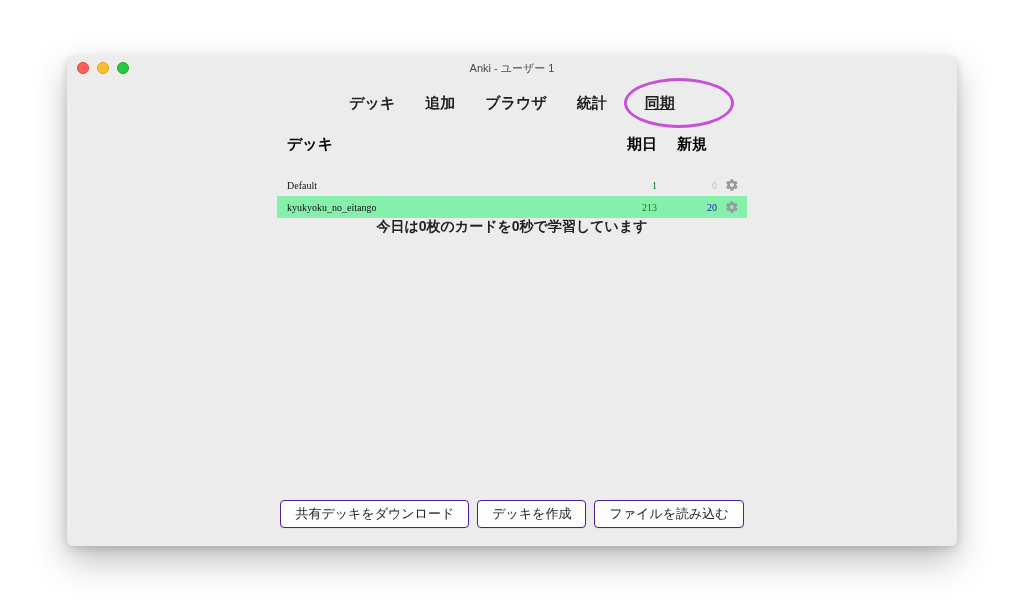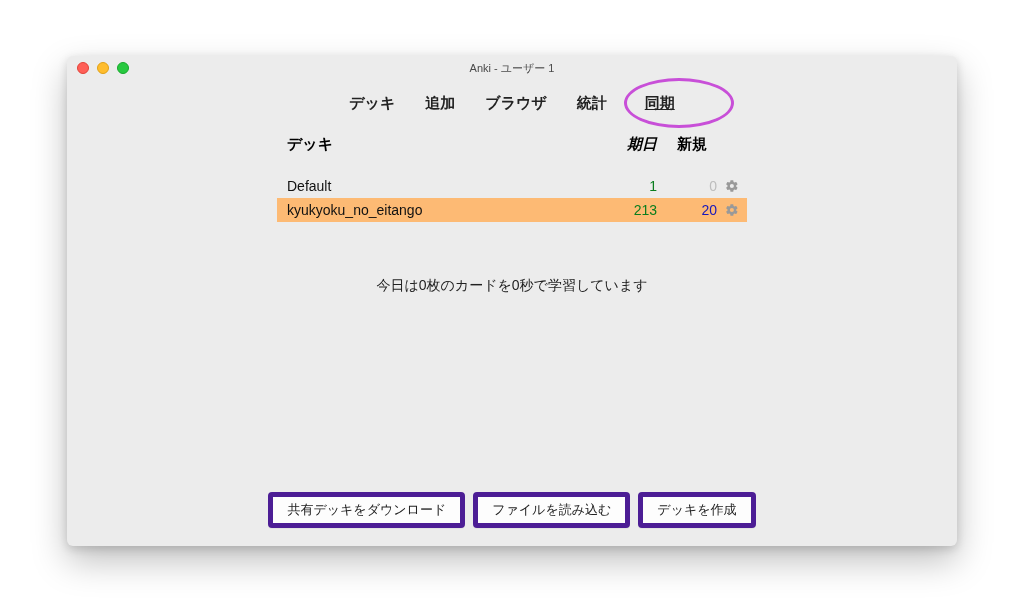--- a/index.html
+++ b/index.html
@@ -87,56 +87,57 @@
       width: 470px;
       margin: 0 auto;
     }
     .cols {
       display: flex;
       font-weight: bold;
       font-size: 15px;
       padding: 4px 0 20px 0;
     }
     .col-deck { flex: 1; padding-left: 10px; }
-    .col-due { width: 60px; text-align: right; font-style: italic; }
+    .col-due { width: 60px; text-align: right; }
     .col-new { width: 60px; text-align: center; padding-left: 10px; }
     .col-gear { width: 30px; }
     .row {
       display: flex;
       align-items: center;
-      font-size: 14px;
+      font-size: 10px;
       padding: 4px 0;
+      font-family: Liberation Serif, serif;
     }
     .row.alt {
-      background: #fdba74;
+      background: #86efac;
     }
     .cell-deck { flex: 1; padding-left: 10px; color: #111; cursor: pointer; }
     .cell-due { width: 60px; text-align: right; color: #0a7d1e; }
     .cell-new { width: 60px; text-align: right; color: #1717bb; padding-left: 10px; }
     .cell-new.zero { color: #bdbdbd; }
     .cell-gear { width: 30px; display: flex; justify-content: center; align-items: center; cursor: pointer; }
     .gear-svg { width: 14px; height: 14px; fill: #999; }
     .status {
       text-align: center;
       font-size: 14px;
       color: #222;
-      margin-top: 55px;
+      font-weight: bold;
     }
     .footer {
       position: absolute;
       bottom: 18px;
       left: 0;
       right: 0;
       display: flex;
       justify-content: center;
       gap: 8px;
     }
     .btn {
       background: #fdfdfd;
-      border: 5px solid #4c1d95;
+      border: 1px solid #4c1d95;
       border-radius: 4px;
       padding: 4px 14px;
       font-size: 13px;
       color: #222;
       cursor: pointer;
       box-shadow: 0 1px 0 rgba(0,0,0,0.04);
     }
   </style>
 </head>
 <body>
@@ -188,16 +189,16 @@
             <path d="M19.14,12.94a7.14,7.14,0,0,0,.05-.94,7.14,7.14,0,0,0-.05-.94l2.11-1.65a.5.5,0,0,0,.12-.64l-2-3.46a.5.5,0,0,0-.61-.22l-2.49,1a7,7,0,0,0-1.63-.94l-.38-2.65A.5.5,0,0,0,13.77,2H9.77a.5.5,0,0,0-.49.42L8.9,5.07a7,7,0,0,0-1.63.94l-2.49-1a.5.5,0,0,0-.61.22l-2,3.46a.5.5,0,0,0,.12.64L4.4,11.06a7.14,7.14,0,0,0-.05.94,7.14,7.14,0,0,0,.05.94L2.29,14.59a.5.5,0,0,0-.12.64l2,3.46a.5.5,0,0,0,.61.22l2.49-1a7,7,0,0,0,1.63.94l.38,2.65a.5.5,0,0,0,.49.42h4a.5.5,0,0,0,.49-.42l.38-2.65a7,7,0,0,0,1.63-.94l2.49,1a.5.5,0,0,0,.61-.22l2-3.46a.5.5,0,0,0-.12-.64ZM11.77,15.5A3.5,3.5,0,1,1,15.27,12,3.5,3.5,0,0,1,11.77,15.5Z"></path>
           </svg>
       </div>
     </div>
 
     <div class="status">今日は0枚のカードを0秒で学習しています</div>
   </div>
 
   <div class="footer">
     <button class="btn">共有デッキをダウンロード</button>
+    <button class="btn">デッキを作成</button>
     <button class="btn">ファイルを読み込む</button>
-    <button class="btn">デッキを作成</button>
   </div>
 </div>
 
 </body></html>

